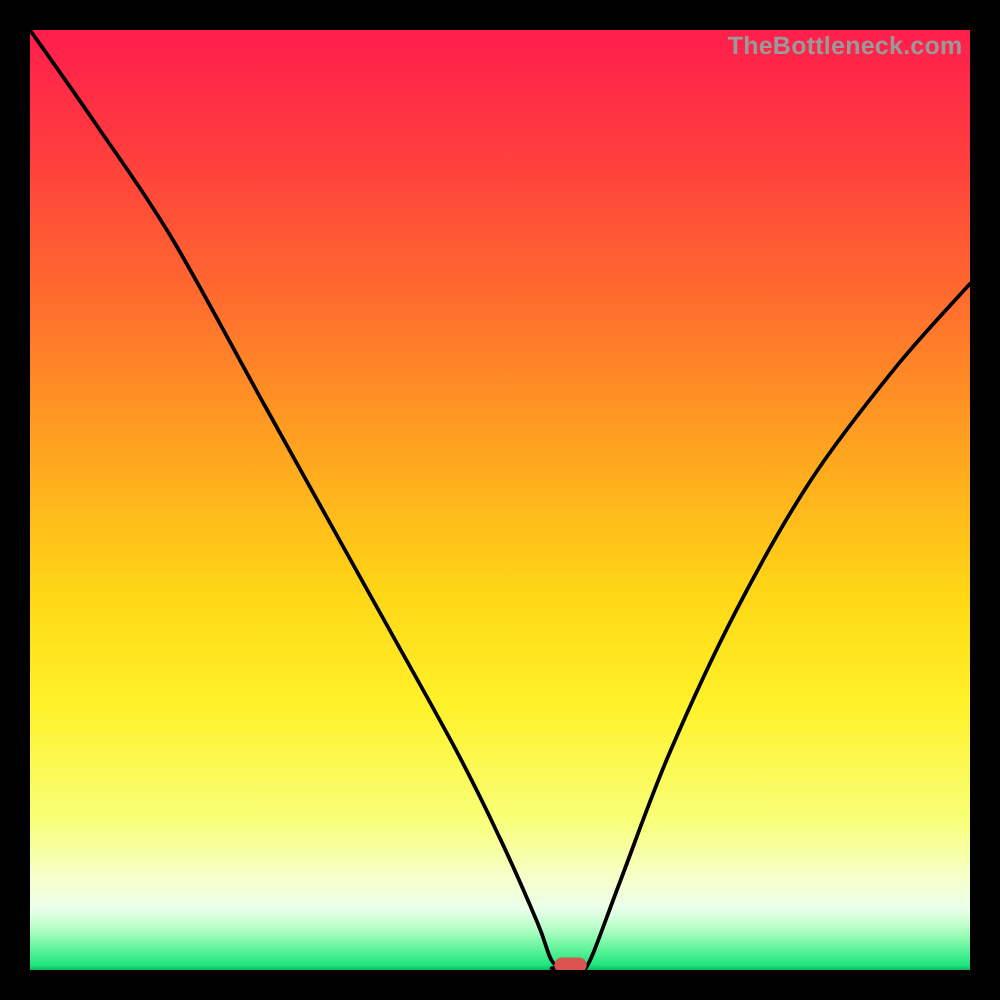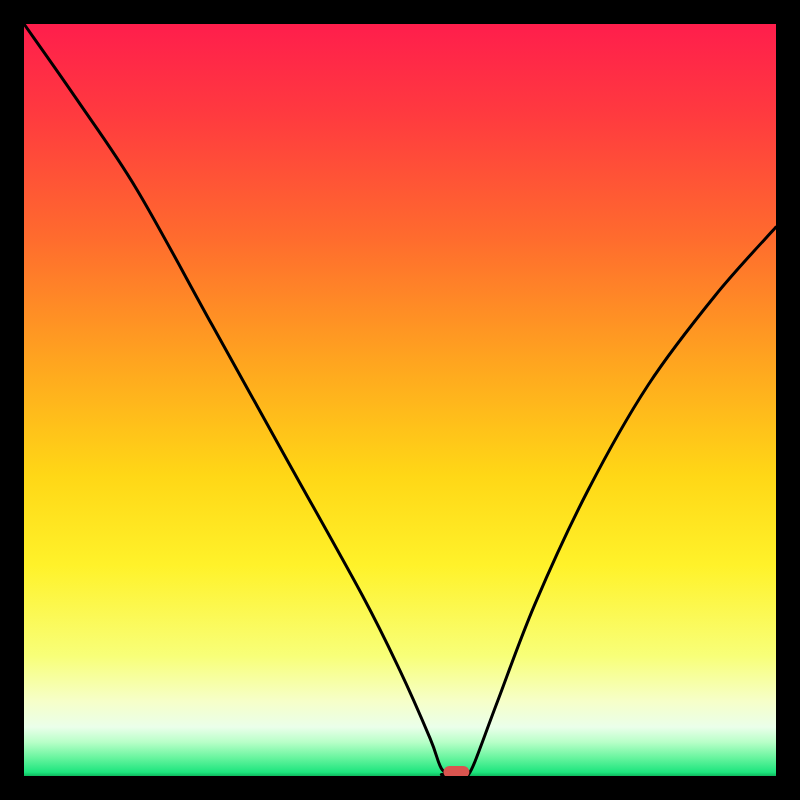--- a/index.html
+++ b/index.html
@@ -31,20 +31,21 @@
     user-select: none;
   }
   svg {
     display: block;
   }
 </style>
 </head>
 <body>
 
 <div class="frame">
+  <div class="watermark">TheBottleneck.com</div>
   <svg id="chart-svg" width="752" height="752" viewBox="0 0 752 752">
     <defs>
       <linearGradient id="bg-grad" x1="0" y1="0" x2="0" y2="1">
           <stop offset="0.00%" stop-color="#ff1e4c"></stop>
           <stop offset="12.00%" stop-color="#ff3a3f"></stop>
           <stop offset="28.00%" stop-color="#ff6a2e"></stop>
           <stop offset="45.00%" stop-color="#ffa51f"></stop>
           <stop offset="60.00%" stop-color="#ffd716"></stop>
           <stop offset="72.00%" stop-color="#fff22a"></stop>
           <stop offset="84.00%" stop-color="#f8ff78"></stop>

